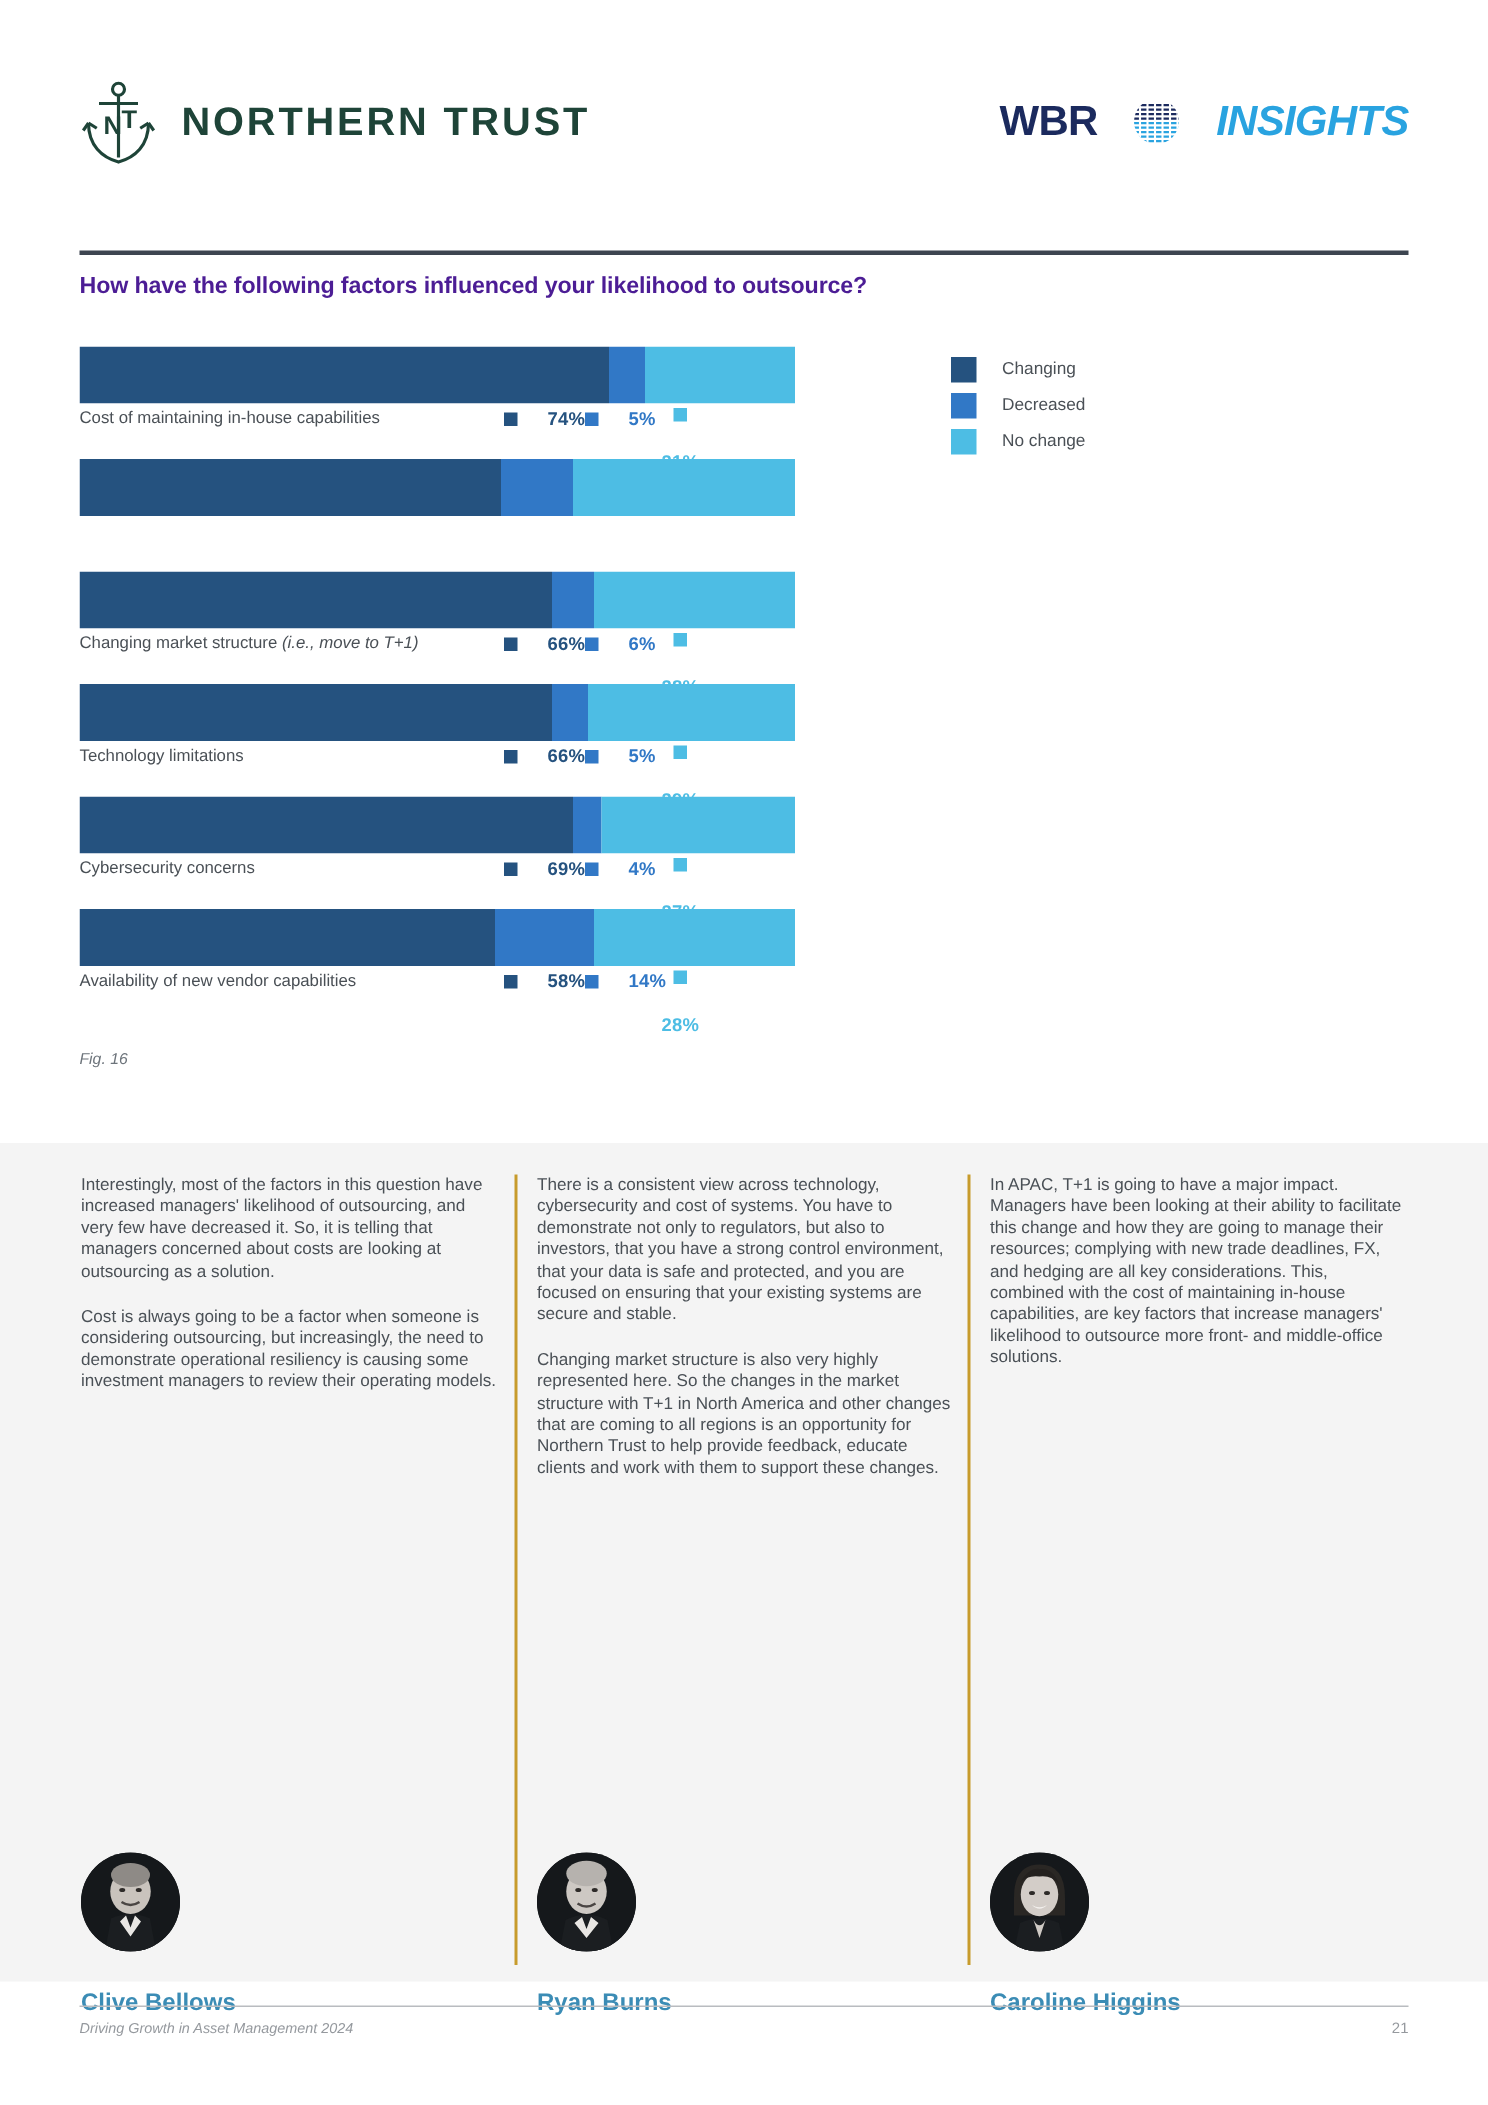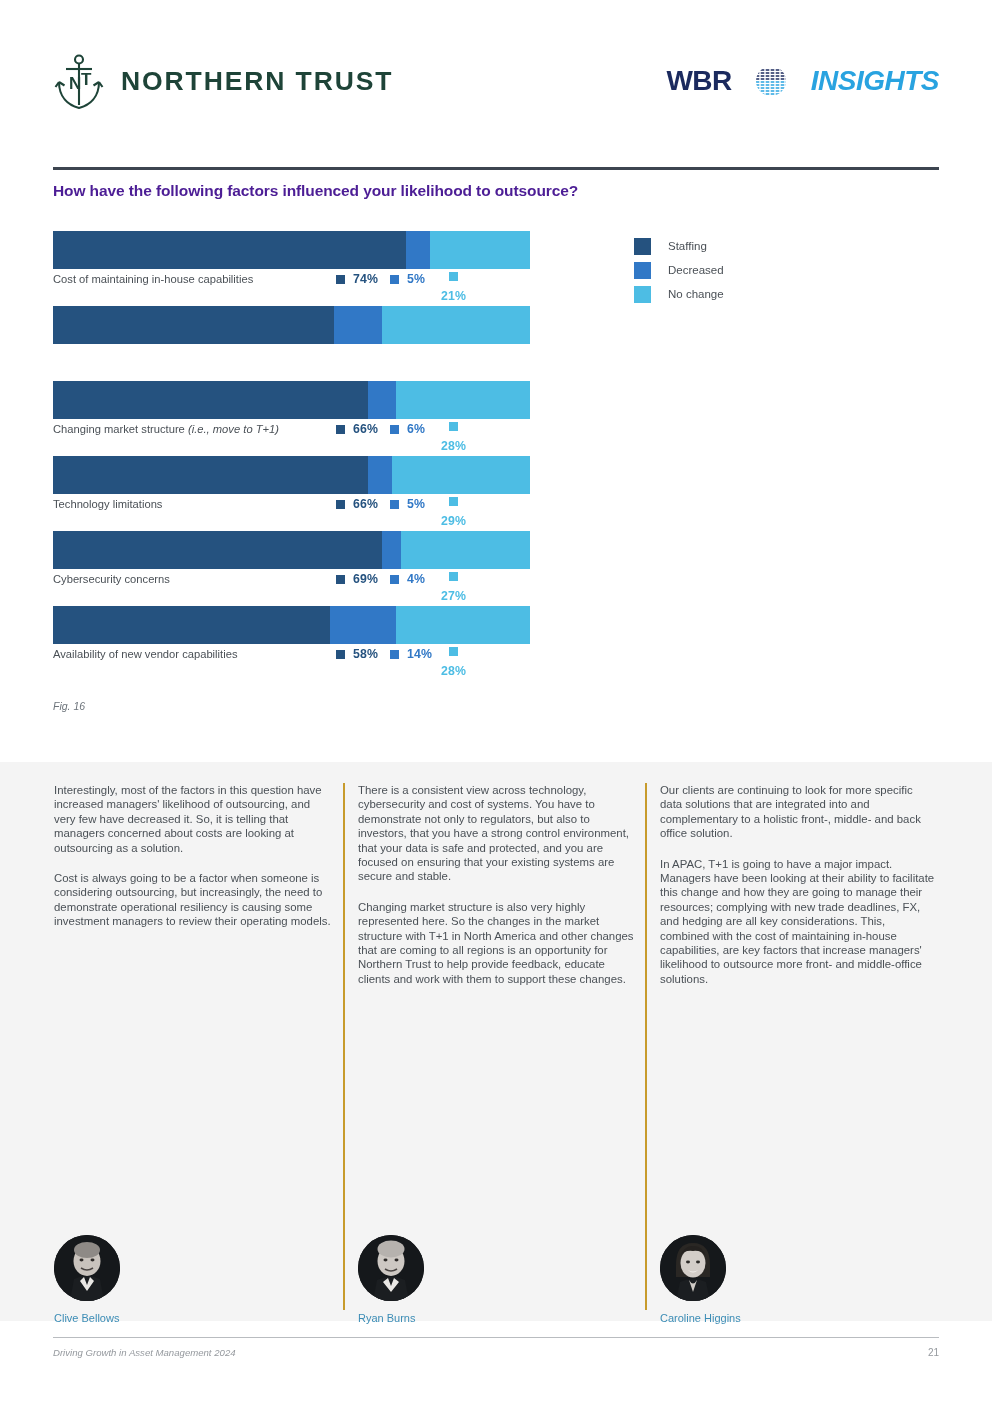--- a/index.html
+++ b/index.html
@@ -128,21 +128,21 @@
     color: #4a5056;
     white-space: nowrap;
   }
   .cat-label i { font-style: italic; }
 
   .val-group {
     position: absolute;
     top: 0;
     display: flex;
     align-items: center;
-    gap: 8px;
+    gap: 20px;
   }
   .val-inc  { left: 283px; }
   .val-dec  { left: 337px; }
   .val-noc  { left: 388px; flex-direction: column; }
 
   .swatch-sm {
     width: 9px;
     height: 9px;
     flex: 0 0 auto;
   }
@@ -238,23 +238,23 @@
   .avatar {
     width: 66px;
     height: 66px;
     border-radius: 50%;
     overflow: hidden;
     background: #14171a;
     position: relative;
   }
   .avatar svg { display: block; }
   .person-name {
-    margin-top: 11px;
-    font-size: 11px;
-    font-weight: normal;
+    margin-top: 26px;
+    font-size: 16px;
+    font-weight: bold;
     color: #3b8cb5;
     white-space: nowrap;
   }
 
   
   .rule-bottom {
     position: absolute;
     left: 53px;
     top: 1337px;
     width: 886px;
@@ -462,21 +462,21 @@
         <span class="val-txt c-noc">28%</span>
       </div>
     </div>
   </div>
 
 </div>
 
 <div class="legend">
   <div class="legend-item">
     <span class="legend-swatch bg-inc"></span>
-    <span class="legend-label">Staffing</span>
+    <span class="legend-label">Changing</span>
   </div>
   <div class="legend-item">
     <span class="legend-swatch bg-dec"></span>
     <span class="legend-label">Decreased</span>
   </div>
   <div class="legend-item">
     <span class="legend-swatch bg-noc"></span>
     <span class="legend-label">No change</span>
   </div>
 </div>
@@ -492,21 +492,20 @@
     <p>Interestingly, most of the factors in this question have increased managers' likelihood of outsourcing, and very few have decreased it. So, it is telling that managers concerned about costs are looking at outsourcing as a solution.</p>
     <p>Cost is always going to be a factor when someone is considering outsourcing, but increasingly, the need to demonstrate operational resiliency is causing some investment managers to review their operating models.</p>
   </div>
 
   <div class="col col-2">
     <p>There is a consistent view across technology, cybersecurity and cost of systems. You have to demonstrate not only to regulators, but also to investors, that you have a strong control environment, that your data is safe and protected, and you are focused on ensuring that your existing systems are secure and stable.</p>
     <p>Changing market structure is also very highly represented here. So the changes in the market structure with T+1 in North America and other changes that are coming to all regions is an opportunity for Northern Trust to help provide feedback, educate clients and work with them to support these changes.</p>
   </div>
 
   <div class="col col-3">
-    <p>Our clients are continuing to look for more specific data solutions that are integrated into and complementary to a holistic front-, middle- and back office solution.</p>
     <p>In APAC, T+1 is going to have a major impact. Managers have been looking at their ability to facilitate this change and how they are going to manage their resources; complying with new trade deadlines, FX, and hedging are all key considerations.  This, combined with the cost of maintaining in-house capabilities, are key factors that increase managers' likelihood to outsource more front- and middle-office solutions.</p>
   </div>
 
   <div class="person p-1">
     <div class="avatar">
       <svg width="66" height="66" viewBox="0 0 66 66">
         <rect width="66" height="66" fill="#15181b"></rect>
         <ellipse cx="33" cy="26" rx="13.5" ry="15" fill="#c9c3bd"></ellipse>
         <ellipse cx="33" cy="15" rx="13" ry="8" fill="#8e8a86"></ellipse>
         <ellipse cx="27.5" cy="25" rx="2" ry="1.4" fill="#2e2b29"></ellipse>

